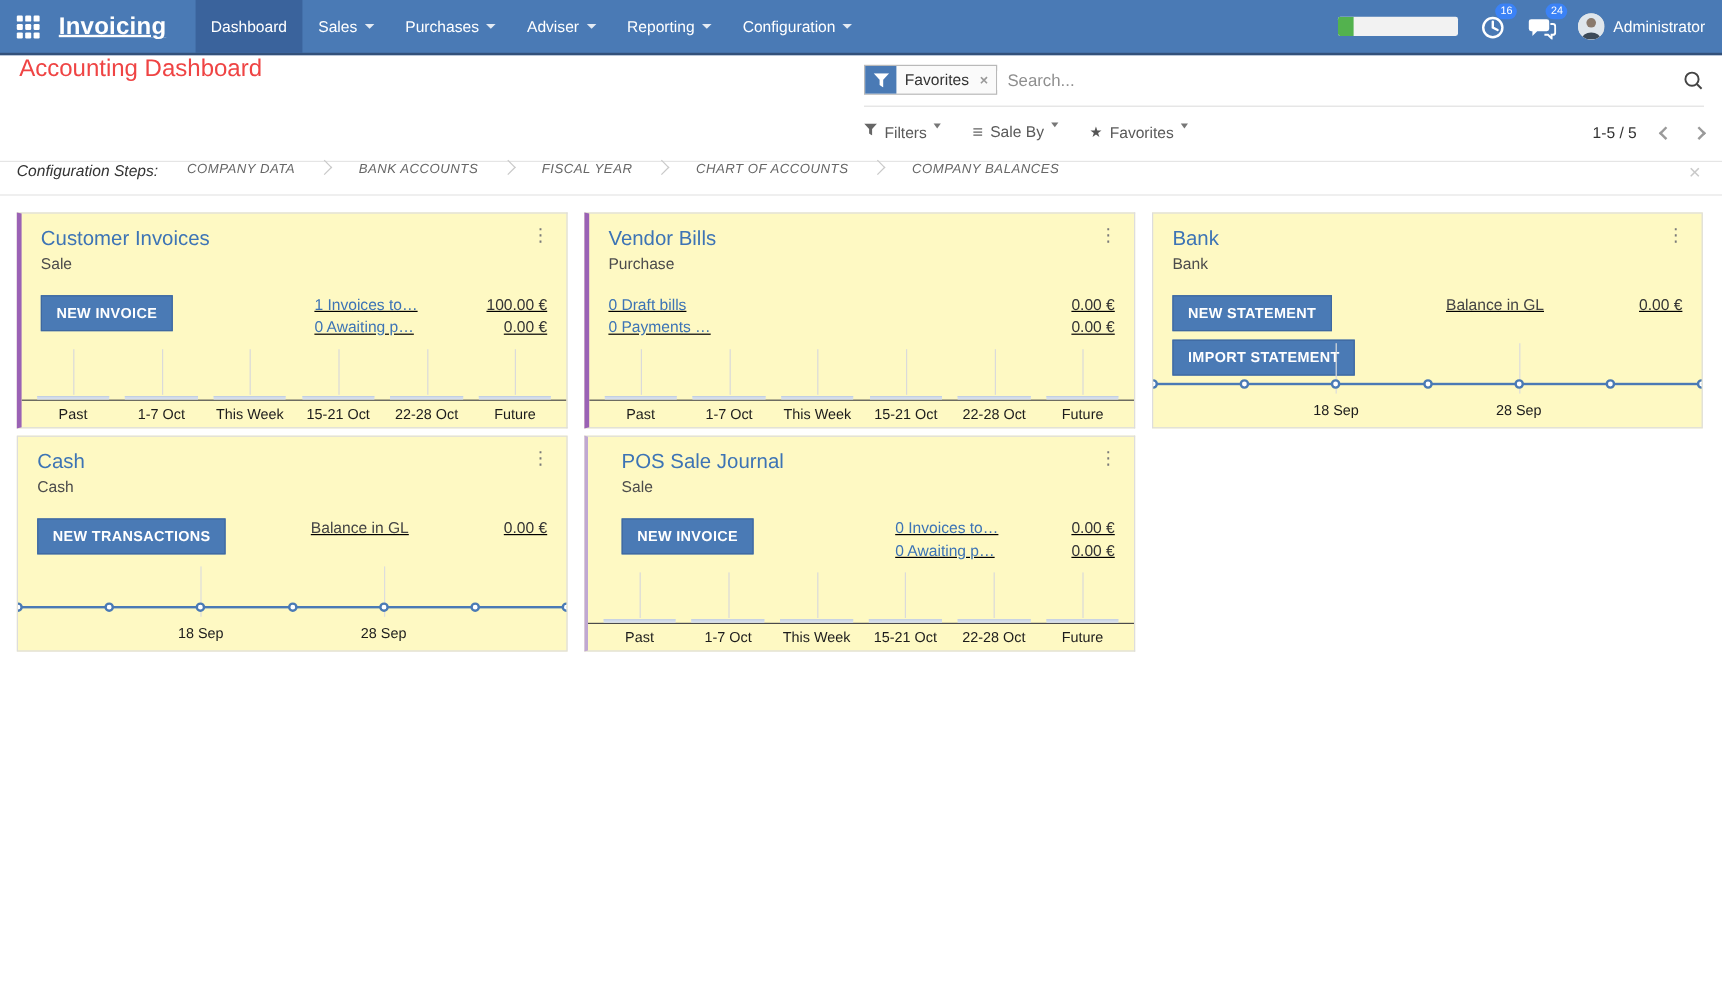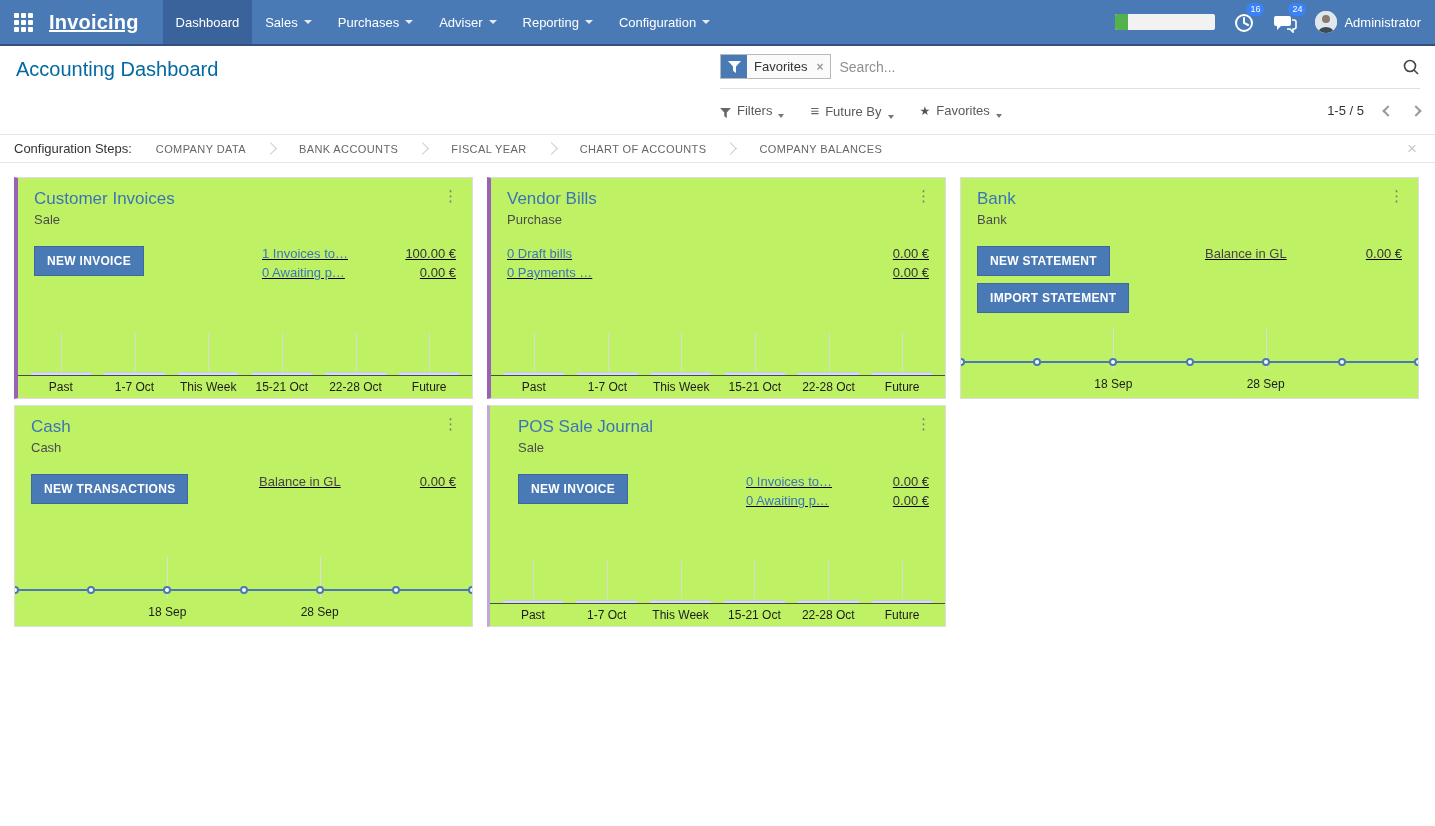--- a/index.html
+++ b/index.html
@@ -19,49 +19,49 @@
   .trial-gauge { width:100px; height:16px; background:#f2f2f2; border-radius:2px; overflow:hidden; cursor:pointer; }
   .trial-gauge-fill { height:100%; background:#53b24e; }
   .nav-icon-btn { position:relative; cursor:pointer; display:flex; align-items:center; }
   .nav-badge { position:absolute; top:-8px; right:-9px; background:#3b82f6; color:#fff; font-size:9px; font-weight:normal; border-radius:8px; padding:2px 4px; line-height:1; }
   .user-menu { display:flex; align-items:center; gap:7px; cursor:pointer; }
   .avatar { width:22px; height:22px; border-radius:50%; background:#e8e4dc; overflow:hidden; display:flex; align-items:flex-end; justify-content:center; }
   .user-name { font-size:13px; }
 
   
   .control-panel { display:flex; padding:0 0 0 16px; height:88px; }
-  .cp-title { flex:1; font-size:20px; color:#0369a1; padding-top:12px; }
+  .cp-title { flex:1; font-size:20px; color:#ef4444; }
   .cp-right { width:715px; padding:8px 15px 0 0; }
   .search-row { display:flex; align-items:center; border-bottom:1px solid #e0e0e0; padding-bottom:9px; }
   .facet { display:flex; align-items:stretch; border:1px solid #b9b9b9; height:25px; background:#fafafa; }
   .facet-icon { width:26px; background:#4a7ab5; display:flex; align-items:center; justify-content:center; }
   .facet-label { display:flex; align-items:center; padding:0 7px; font-size:13px; color:#333; }
   .facet-remove { display:flex; align-items:center; padding:0 7px 0 2px; color:#999; font-size:12px; font-weight:bold; cursor:pointer; }
   .search-input { border:0; outline:0; flex:1; font-size:14px; color:#333; padding:0 8px; font-family:"Liberation Sans", sans-serif; }
   .search-input::placeholder { color:#8f8f8f; }
   .magnifier { cursor:pointer; display:flex; align-items:center; }
   .filter-row { display:flex; align-items:center; padding-top:13px; font-size:13px; color:#5a5a5a; }
-  .filter-btn { display:flex; align-items:flex-end; gap:6px; margin-right:26px; cursor:pointer; }
+  .filter-btn { display:flex; align-items:flex-start; gap:6px; margin-right:26px; cursor:pointer; }
   .caret-dark { display:inline-block; width:0; height:0; border-left:3.5px solid transparent; border-right:3.5px solid transparent; border-top:4px solid #777; }
   .pager { margin-left:auto; display:flex; align-items:center; gap:20px; }
   .pager-text { font-size:13px; color:#333; }
   .pg-chev { width:8px; height:8px; border-top:2px solid #9a9a9a; cursor:pointer; }
   .pg-prev { border-left:2px solid #9a9a9a; transform:rotate(-45deg); }
   .pg-next { border-right:2px solid #9a9a9a; transform:rotate(45deg); }
 
   
-  .steps-bar { display:flex; align-items:center; border-top:1px solid #e5e5e5; border-bottom:1px solid #e5e5e5; height:29px; padding:0 14px; }
+  .steps-bar { display:flex; border-top:1px solid #e5e5e5; border-bottom:1px solid #e5e5e5; height:29px; padding:0 14px;font-style:italic; }
   .steps-label { font-size:13px; color:#333; margin-right:24px; }
   .step { font-size:11px; color:#666; letter-spacing:.4px; cursor:pointer; white-space:nowrap; }
   .step-chev { width:9px; height:9px; border-top:1px solid #c9c9c9; border-right:1px solid #c9c9c9; transform:rotate(45deg); margin:0 24px 0 20px; }
   .steps-close { margin-left:auto; color:#c9c9c9; font-size:17px; line-height:1; cursor:pointer; padding:0 4px; }
 
   
   .dash { padding:14px; display:flex; flex-wrap:wrap; gap:6px 14px; }
-  .card { width:459px; height:222px; background:#bef264; border:1px solid #ddd; position:relative; overflow:hidden; padding:11px 16px 0; }
+  .card { width:459px; height:180px; background:#fef9c3; border:1px solid #ddd; position:relative; overflow:hidden; padding:11px 16px 0; }
   .card.accent-purple { border-left:4px solid #9a62b5; }
   .card.accent-light-purple { border-left:3px solid #c0a8d2;padding-left:28px; }
   .card-title { font-size:17px; color:#3d74b5; cursor:pointer; }
   .card-subtitle { font-size:13px; color:#4c4c4c; margin-top:3px; }
   .kebab { position:absolute; top:9px; right:10px; color:#7a7a7a; font-size:15px; cursor:pointer; padding:0 4px; }
   .card-body { display:flex; margin-top:19px; }
   .btn-col { width:228px; display:flex; flex-direction:column; align-items:flex-start; gap:7px; }
   .btn-primary { background:#4a7ab5; border:1px solid #3e68a0; color:#fff; font-weight:bold; font-size:12px; padding:7px 12px; letter-spacing:.3px; cursor:pointer; font-family:"Liberation Sans", sans-serif; }
   .stats-col { flex:1; display:flex; flex-direction:column; gap:5px; padding-top:1px;text-decoration:underline; }
   .stat-line { display:flex; justify-content:space-between; font-size:13px; line-height:14px; }
@@ -185,21 +185,21 @@
     <div class="filter-row">
       <div class="filter-btn">
         <svg width="11" height="10" viewBox="0 0 13 12">
             <path d="M0 0 h13 l-5 5.5 v6.5 l-3 -2.2 v-4.3 z" fill="#666"></path>
           </svg>
         <span>Filters</span>
         <i class="caret-dark"></i>
       </div>
       <div class="filter-btn">
         <span style="font-size:15px;color:#666;">≡</span>
-        <span>Future By</span>
+        <span>Sale By</span>
         <i class="caret-dark"></i>
       </div>
       <div class="filter-btn">
         <span style="font-size:12px;color:#555;">★</span>
         <span>Favorites</span>
         <i class="caret-dark"></i>
       </div>
       <div class="pager">
         <span class="pager-text">1-5 / 5</span>
         <span class="pg-chev pg-prev"></span>

